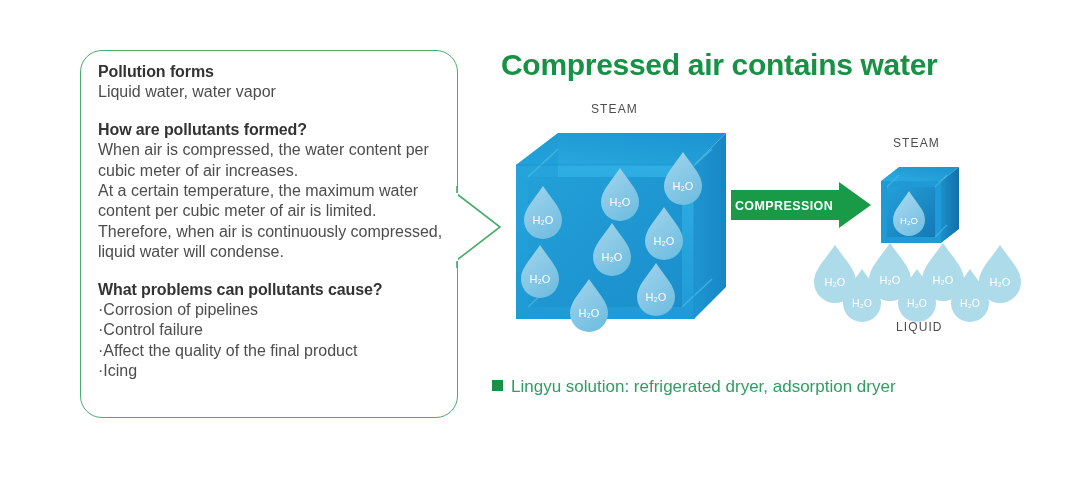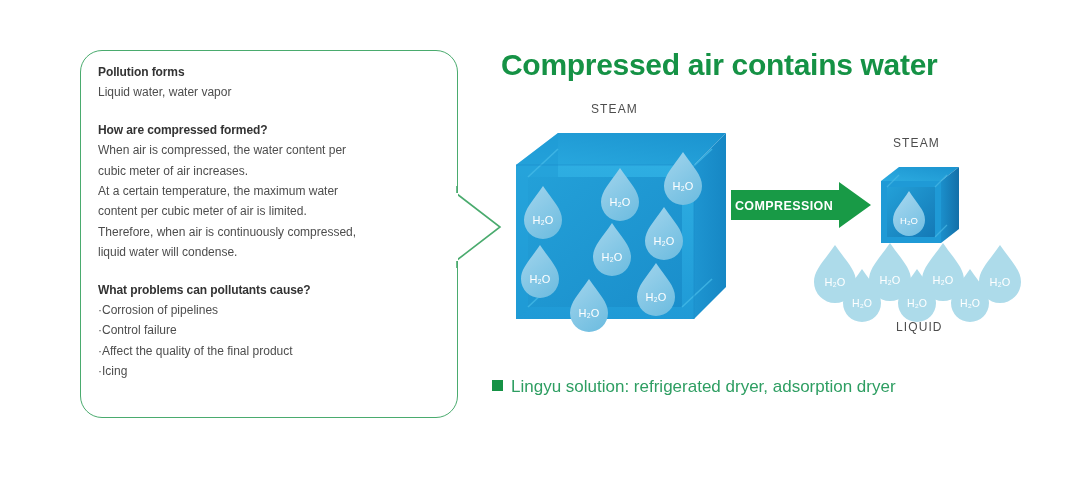--- a/index.html
+++ b/index.html
@@ -37,21 +37,21 @@
     width: 80px;
     height: 82px;
   }
   #callout-pointer svg { display: block; }
 
   #callout-text {
     position: absolute;
     left: 98px;
     top: 62px;
     width: 352px;
-    font-size: 12px;
+    font-size: 16px;
     line-height: 20.4px;
     color: #4d4d4d;
   }
   .block { margin: 0 0 17px 0; }
   .block:last-child { margin-bottom: 16px; }
   .blk-head {
     font-weight: bold;
     color: #333333;
     display: block;
     letter-spacing: -0.1px;
@@ -119,21 +119,21 @@
 </div>
 
 <div id="callout-text">
 
   <div class="block">
     <span class="blk-head">Pollution forms</span>
     <span class="blk-line">Liquid water, water vapor</span>
   </div>
 
   <div class="block">
-    <span class="blk-head">How are compressed formed?</span>
+    <span class="blk-head">How are pollutants formed?</span>
     <span class="blk-line">When air is compressed, the water content per</span>
     <span class="blk-line">cubic meter of air increases.</span>
     <span class="blk-line">At a certain temperature, the maximum water</span>
     <span class="blk-line">content per cubic meter of air is limited.</span>
     <span class="blk-line">Therefore, when air is continuously compressed,</span>
     <span class="blk-line">liquid water will condense.</span>
   </div>
 
   <div class="block">
     <span class="blk-head">What problems can pollutants cause?</span>

